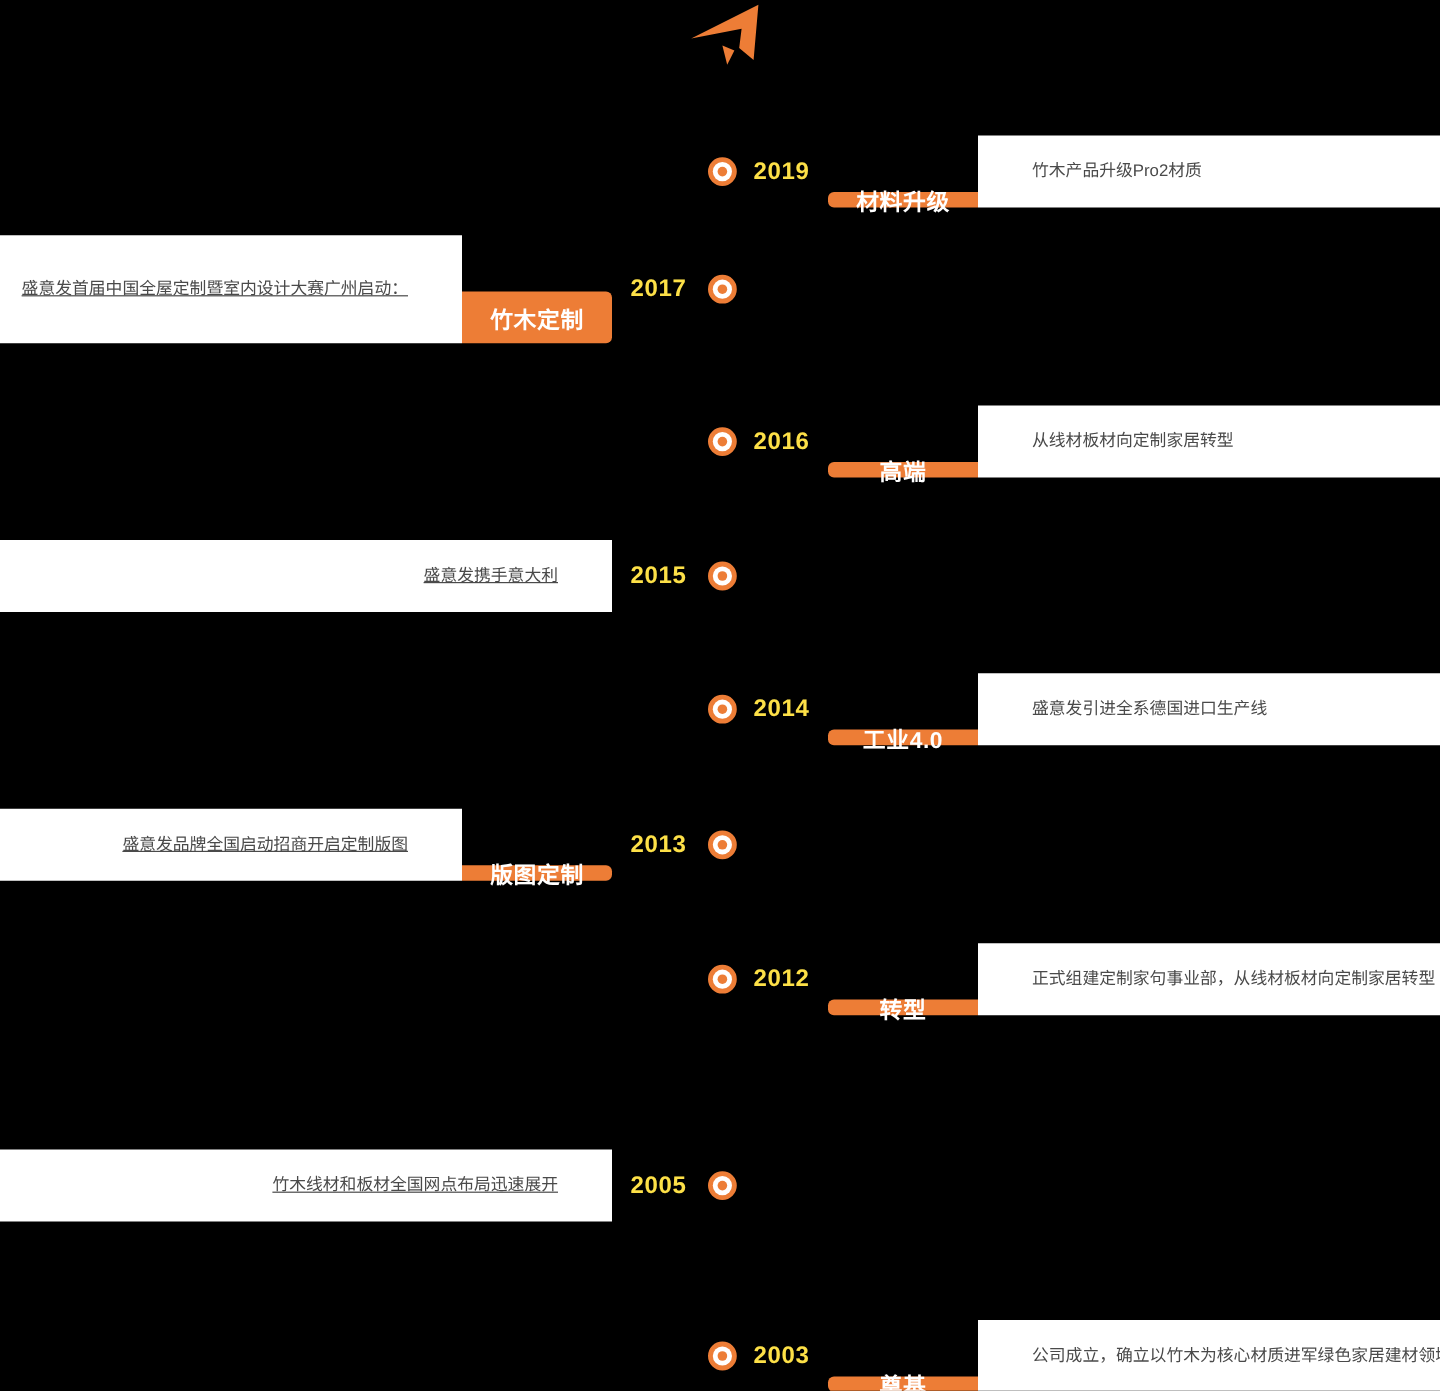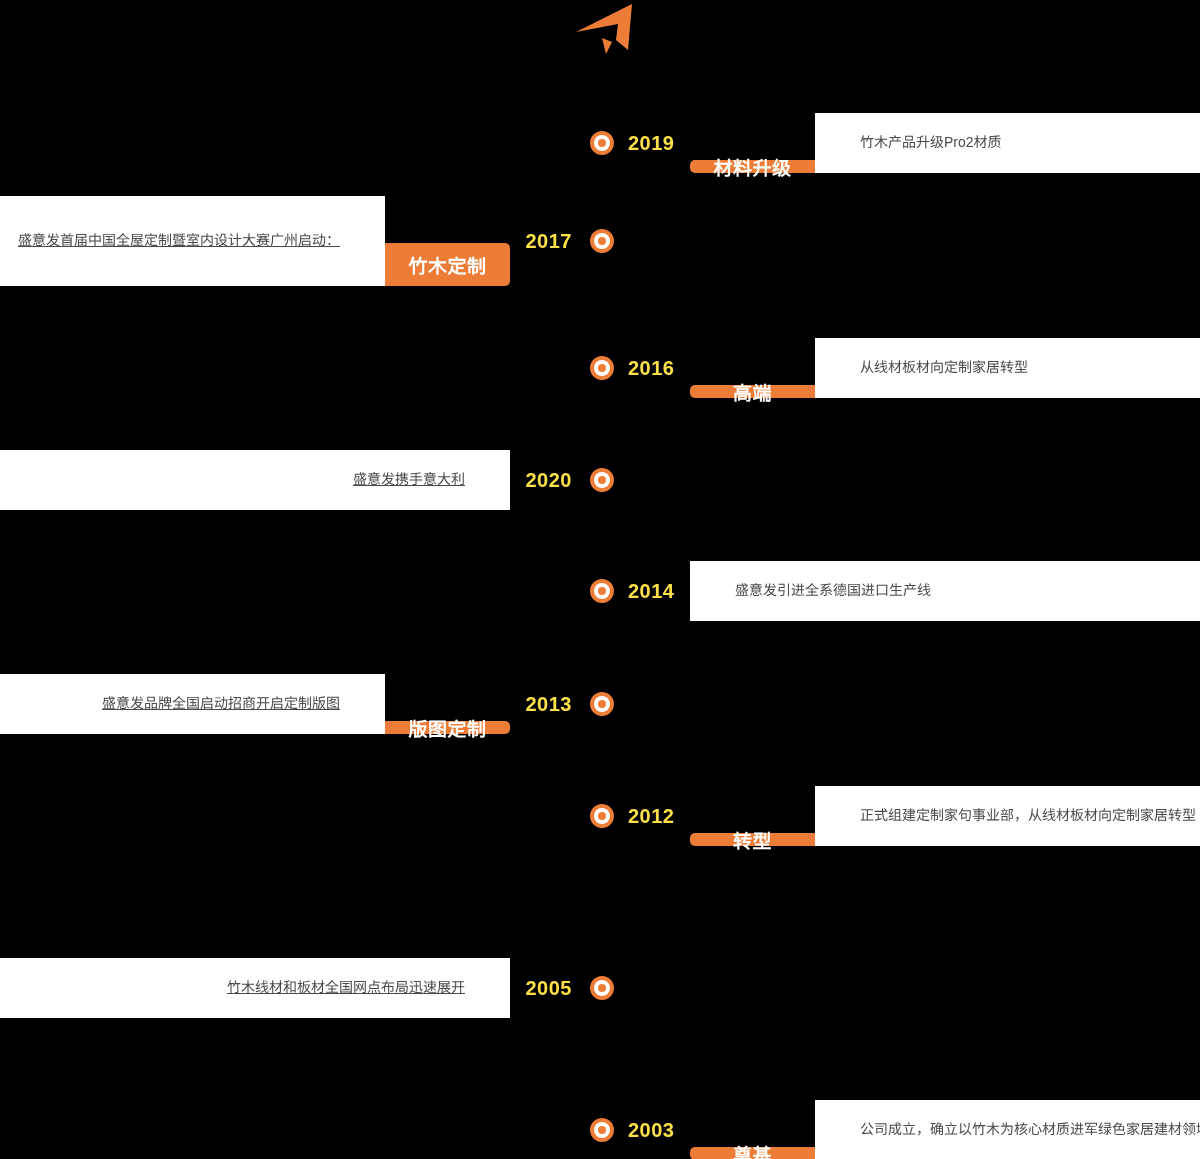--- a/index.html
+++ b/index.html
@@ -221,25 +221,26 @@
         <div class="marker"></div>
       </div>
       <div class="row left" style="top: 450px;">
         <div class="card">
           <div class="desc">
             <div class="lines">
               <span>盛意发携手意大利</span>
             </div>
           </div>
         </div>
-        <div class="year">2020</div>
+        <div class="year">2015</div>
         <div class="marker"></div>
       </div>
       <div class="row right" style="top: 561px;">
         <div class="card">
+          <div class="tag">工业4.0</div>
           <div class="desc">
             <div class="lines">
               <span>盛意发引进全系德国进口生产线</span>
             </div>
           </div>
         </div>
         <div class="year">2014</div>
         <div class="marker"></div>
       </div>
       <div class="row left" style="top: 674px;">

